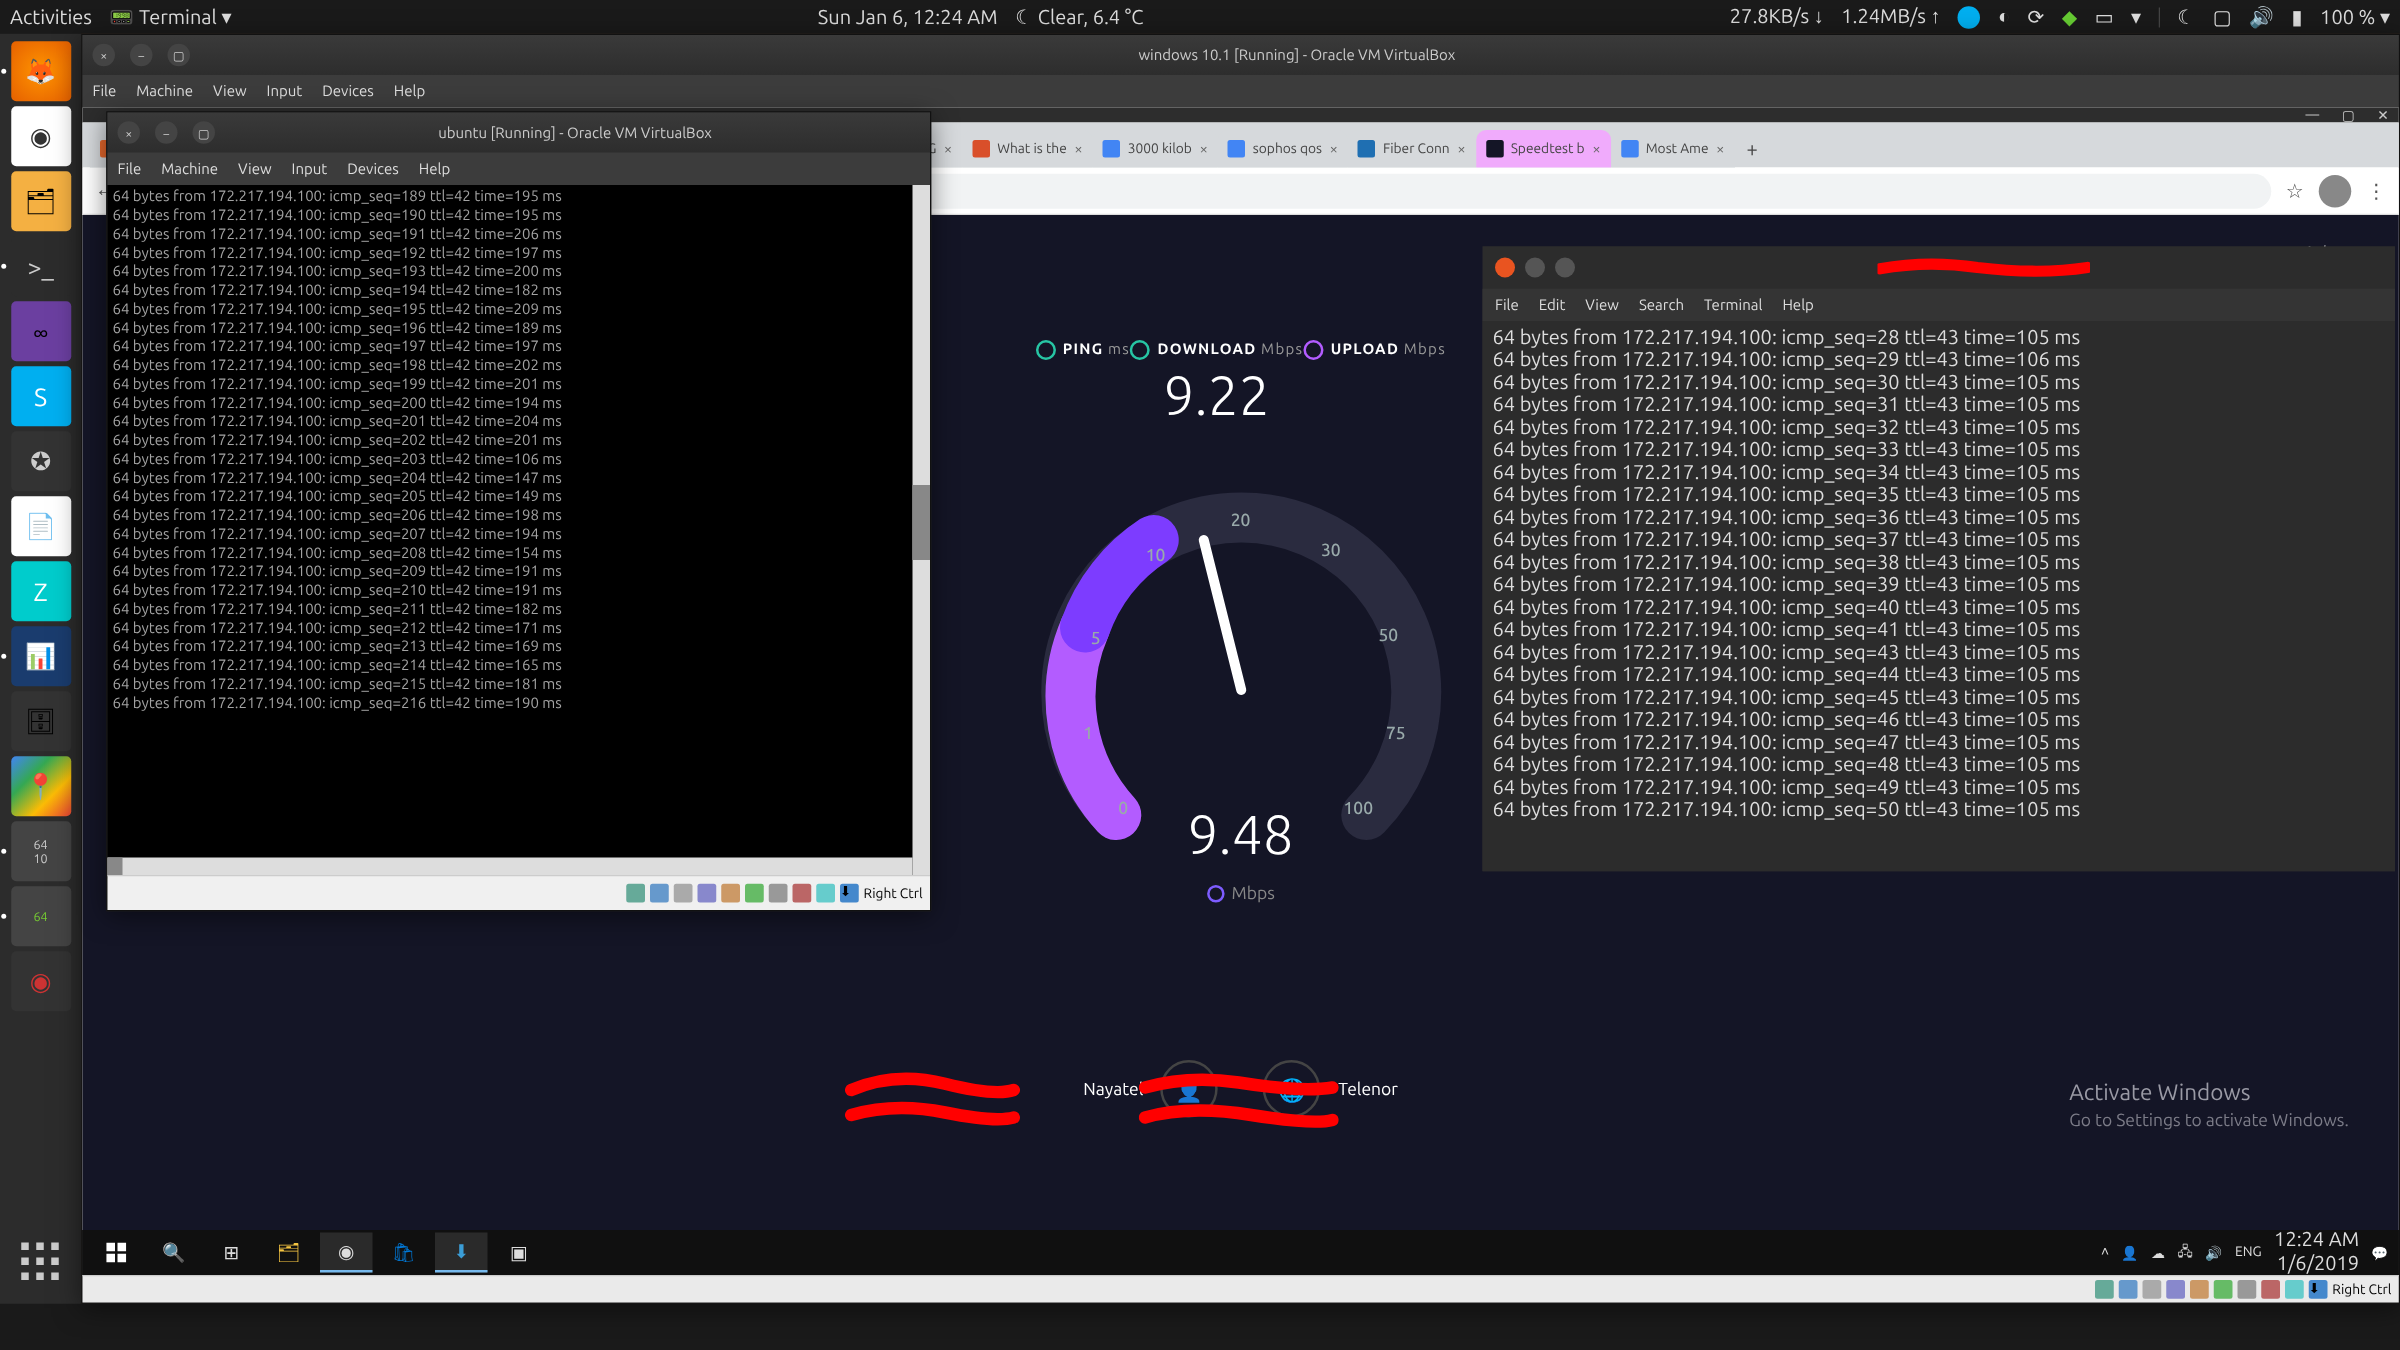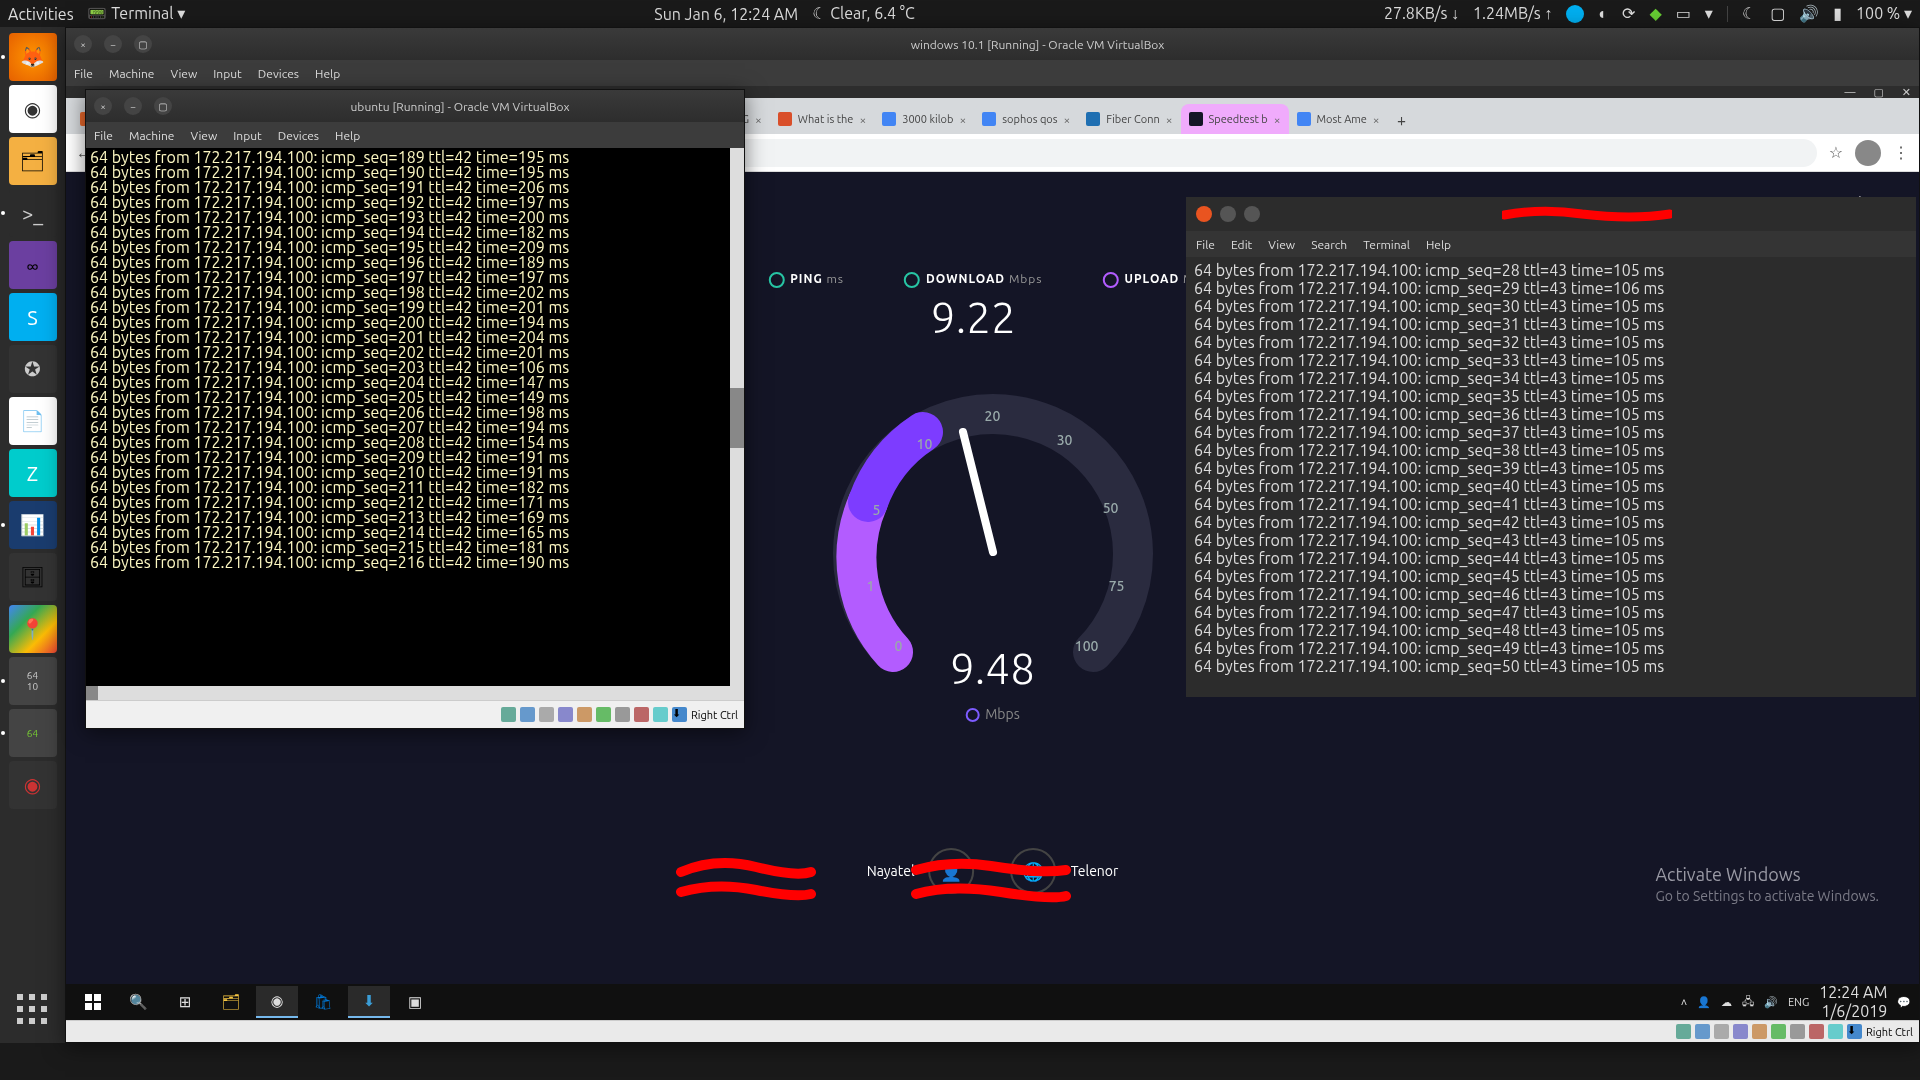--- a/index.html
+++ b/index.html
@@ -28,21 +28,21 @@
 .ctab.active{background:#f0abfc}
 .ctab .fav{width:14px;height:14px;border-radius:2px;flex-shrink:0}
 .ctab .lbl{white-space:nowrap;overflow:hidden;text-overflow:ellipsis;flex:1}
 .ctab .cx{color:#666;font-size:12px;flex-shrink:0}
 .newtab{width:28px;height:28px;display:flex;align-items:center;justify-content:center;color:#444;font-size:16px}
 .chrome-url{height:38px;background:#fff;border-bottom:1px solid #ddd;display:flex;align-items:center;padding:0 10px;gap:12px;color:#555}
 .chrome-url .navbtn{font-size:16px}
 .chrome-url .omni{flex:1;height:28px;background:#f1f3f4;border-radius:14px;padding:0 12px;display:flex;align-items:center;color:#666;font-size:12px}
 .speedtest-page{position:absolute;top:86px;left:0;right:0;bottom:0;background:#141526}
 .st-header{height:60px;display:flex;align-items:center;justify-content:flex-end;padding-right:40px;gap:32px;color:#fff;font-size:15px}
-.st-metrics{position:absolute;top:100px;left:50%;transform:translateX(-50%);display:flex;gap:60px;color:#fff;align-items:flex-start}
+.st-metrics{position:absolute;top:100px;left:50%;transform:translateX(-50%);display:flex;color:#fff;align-items:flex-start}
 .st-metric{text-align:center}
 .st-metric .lbl{font-size:12px;letter-spacing:1px;color:#999}
 .st-metric .lbl b{color:#fff;font-weight:600}
 .st-metric .val{font-size:44px;font-weight:300;color:#fff;margin-top:4px}
 .st-metric.dl .val{color:#fff}
 .st-metric .icon{display:inline-block;width:16px;height:16px;border-radius:50%;margin-right:6px;vertical-align:middle}
 .st-gauge-wrap{position:absolute;top:200px;left:50%;transform:translateX(-50%);width:360px;height:360px}
 .st-gauge-wrap .reading{position:absolute;bottom:40px;left:50%;transform:translateX(-50%);color:#fff;font-size:44px;font-weight:300}
 .st-gauge-wrap .unit{position:absolute;bottom:10px;left:50%;transform:translateX(-50%);color:#888;font-size:14px}
 .st-gauge-wrap .unit .ring{display:inline-block;width:14px;height:14px;border:2px solid #7d5cff;border-radius:50%;margin-right:6px;vertical-align:middle}
@@ -53,21 +53,21 @@
 .st-prov .pname{color:#fff;font-size:14px}
 .activate{position:absolute;right:40px;bottom:80px;color:#7c7c88;font-size:14px}
 .activate .ttl{font-size:18px;color:#9a9aa5;margin-bottom:4px}
 .win-taskbar{position:absolute;bottom:22px;left:0;right:0;height:36px;background:#101010;display:flex;align-items:center;padding-left:6px;gap:4px}
 .win-taskbar .tbtn{width:42px;height:32px;display:flex;align-items:center;justify-content:center;color:#ddd;font-size:15px}
 .win-taskbar .tray{margin-left:auto;display:flex;align-items:center;gap:10px;color:#ddd;font-size:11px;padding-right:8px}
 .win-taskbar .clock{text-align:right;line-height:1.2;font-size:16px}
 .vbox-status{position:absolute;bottom:0;left:0;right:0;height:22px;background:#eaeaea;display:flex;align-items:center;justify-content:flex-end;padding:0 6px;gap:4px;font-size:11px;border-top:1px solid #ccc}
 .vbox-status .sicon{width:15px;height:15px;border-radius:2px}
 .vbox-ubuntu{left:20px;top:62px;width:660px;height:640px;z-index:10}
-.ubuntu-term{position:absolute;top:58px;left:0;right:0;height:555px;background:#000;color:#fef9c3;font-family:monospace;font-size:16px;padding:2px 4px;overflow:hidden;line-height:15px}
+.ubuntu-term{position:absolute;top:58px;left:0;right:0;height:555px;background:#000;color:#a3a3a3;font-family:monospace;font-size:12px;padding:2px 4px;overflow:hidden;line-height:15px}
 .ubuntu-scroll{position:absolute;top:58px;right:0;width:14px;height:555px;background:#ddd}
 .ubuntu-thumb{width:100%;height:60px;background:#888;margin-top:240px}
 .ubuntu-bottom{position:absolute;bottom:0;left:0;right:0;height:28px;background:#f0f0f0;display:flex;align-items:center;justify-content:flex-end;gap:4px;padding:0 6px;font-size:11px;border-top:1px solid #ccc}
 .ubuntu-bottom .sicon{width:15px;height:15px;border-radius:2px}
 .ubuntu-hbar{position:absolute;bottom:28px;left:0;right:14px;height:14px;background:#ddd}
 .gnome-term{position:absolute;right:4px;top:170px;width:730px;height:500px;background:#2c2c2c;z-index:8}
 .gt-title{height:34px;display:flex;align-items:center;gap:8px;padding:0 10px;color:#ddd;font-size:12px}
 .gt-title .gbtn{width:16px;height:16px;border-radius:50%}
 .gt-title .title{flex:1;text-align:center}
 .gt-menu{height:26px;display:flex;align-items:center;gap:16px;padding:0 10px;color:#ddd;font-size:12px;background:#343434}
@@ -438,21 +438,20 @@
         <div>64 bytes from 172.217.194.100: icmp_seq=32 ttl=43 time=105 ms</div>
         <div>64 bytes from 172.217.194.100: icmp_seq=33 ttl=43 time=105 ms</div>
         <div>64 bytes from 172.217.194.100: icmp_seq=34 ttl=43 time=105 ms</div>
         <div>64 bytes from 172.217.194.100: icmp_seq=35 ttl=43 time=105 ms</div>
         <div>64 bytes from 172.217.194.100: icmp_seq=36 ttl=43 time=105 ms</div>
         <div>64 bytes from 172.217.194.100: icmp_seq=37 ttl=43 time=105 ms</div>
         <div>64 bytes from 172.217.194.100: icmp_seq=38 ttl=43 time=105 ms</div>
         <div>64 bytes from 172.217.194.100: icmp_seq=39 ttl=43 time=105 ms</div>
         <div>64 bytes from 172.217.194.100: icmp_seq=40 ttl=43 time=105 ms</div>
         <div>64 bytes from 172.217.194.100: icmp_seq=41 ttl=43 time=105 ms</div>
-        <div>64 bytes from 172.217.194.100: icmp_seq=42 ttl=43 time=105 ms</div>
         <div>64 bytes from 172.217.194.100: icmp_seq=43 ttl=43 time=105 ms</div>
         <div>64 bytes from 172.217.194.100: icmp_seq=44 ttl=43 time=105 ms</div>
         <div>64 bytes from 172.217.194.100: icmp_seq=45 ttl=43 time=105 ms</div>
         <div>64 bytes from 172.217.194.100: icmp_seq=46 ttl=43 time=105 ms</div>
         <div>64 bytes from 172.217.194.100: icmp_seq=47 ttl=43 time=105 ms</div>
         <div>64 bytes from 172.217.194.100: icmp_seq=48 ttl=43 time=105 ms</div>
         <div>64 bytes from 172.217.194.100: icmp_seq=49 ttl=43 time=105 ms</div>
         <div>64 bytes from 172.217.194.100: icmp_seq=50 ttl=43 time=105 ms</div>
       </div>
   </div>

